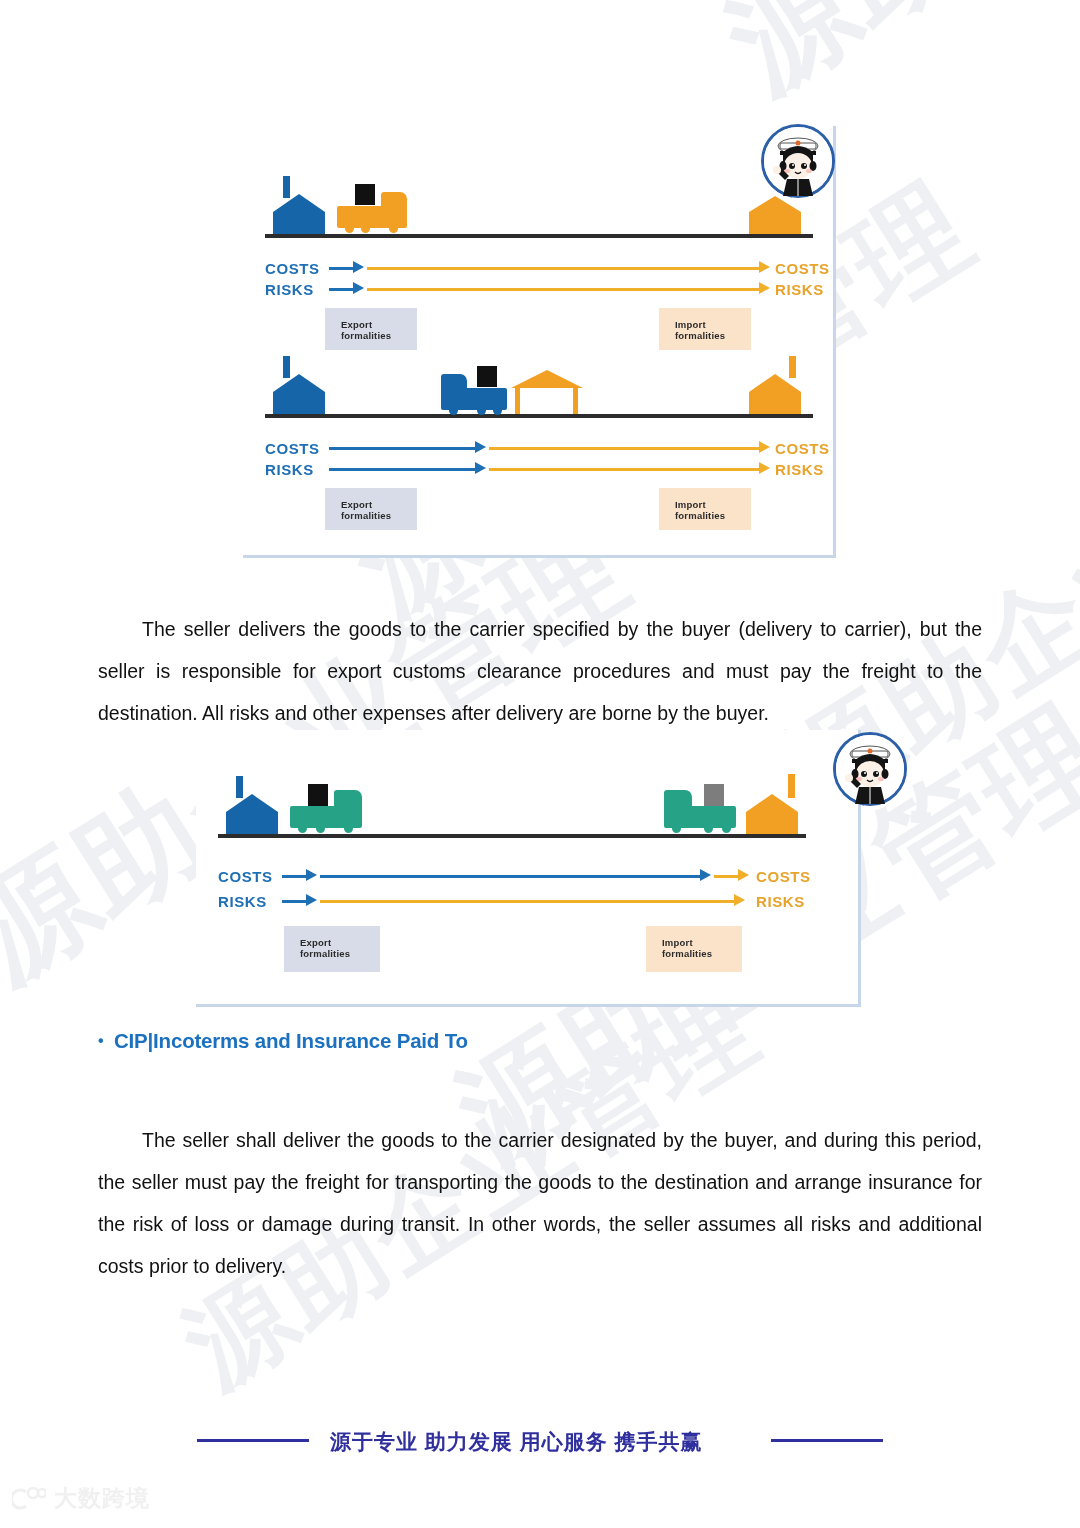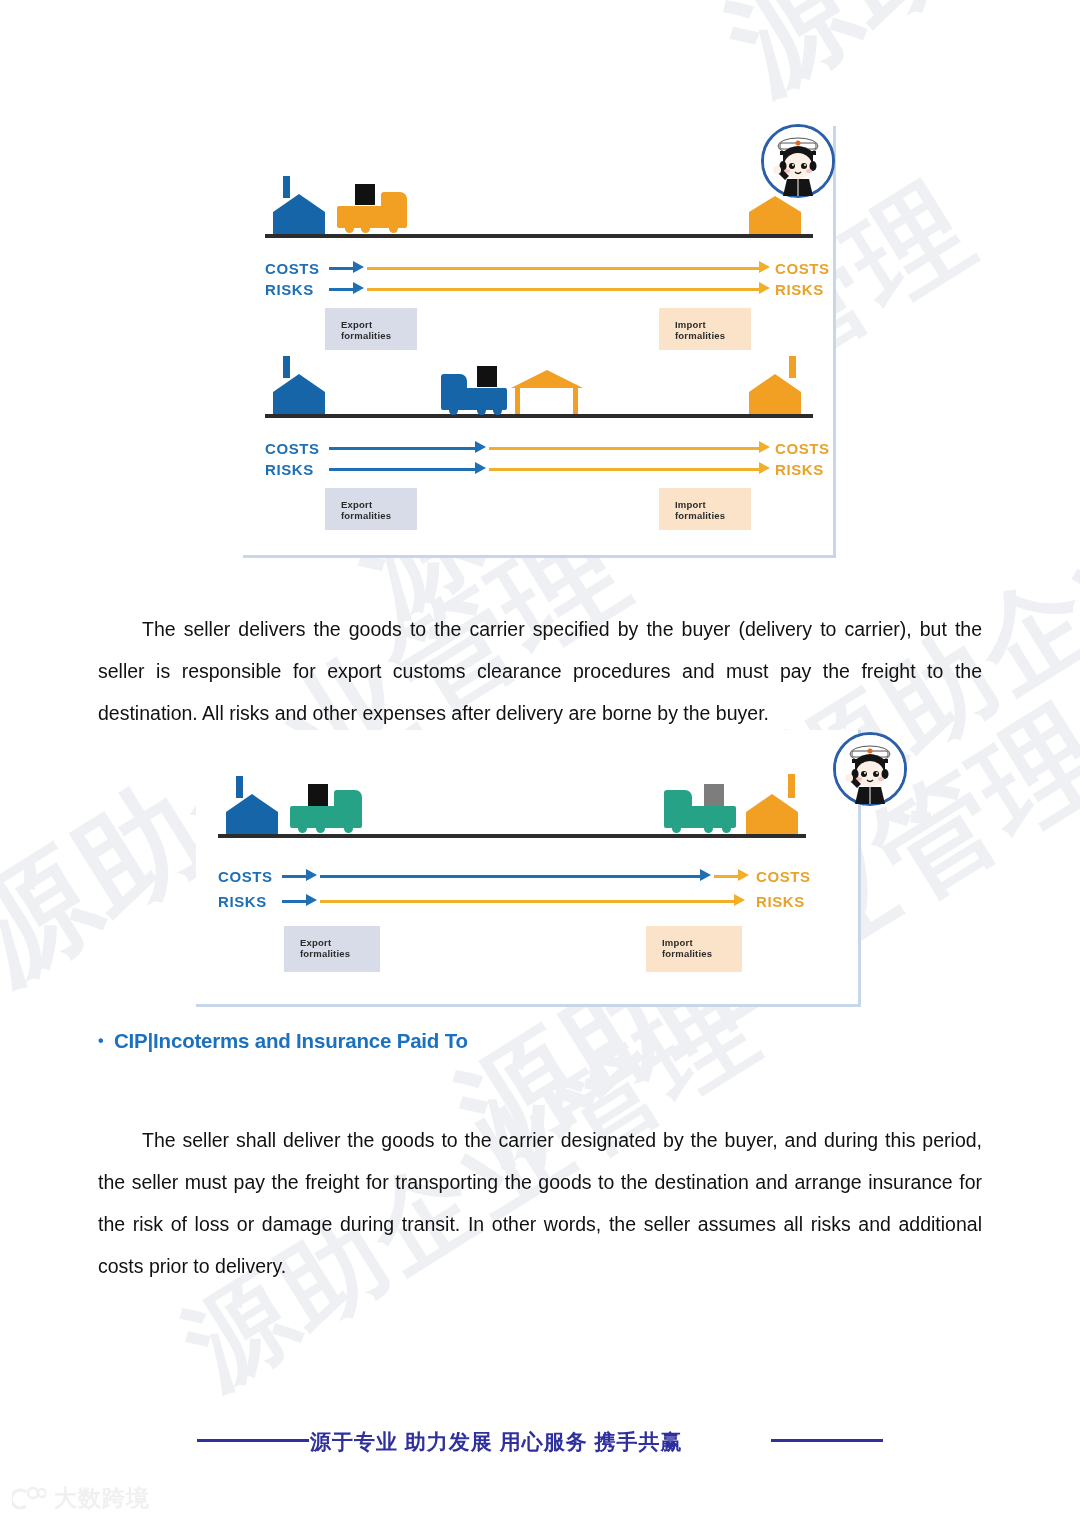--- a/index.html
+++ b/index.html
@@ -429,21 +429,21 @@
       <circle cx="16" cy="46" r="4" fill="#fdf0e6"></circle>
     </svg>
   </div>
 
   <div class="heading" style="top:1029px;">
     <span class="bullet">•</span><span>CIP|Incoterms and Insurance Paid To</span>
   </div>
   <div class="para" style="top:1119px;">The seller shall deliver the goods to the carrier designated by the buyer, and during this period, the seller must pay the freight for transporting the goods to the destination and arrange insurance for the risk of loss or damage during transit. In other words, the seller assumes all risks and additional costs prior to delivery.</div>
 
   <div class="footer-rule" style="left:197px; top:1439px; width:112px;"></div>
-  <div class="footer-slogan" style="left:310px; top:1428px;text-align:right;">源于专业    助力发展    用心服务    携手共赢</div>
+  <div class="footer-slogan" style="left:330px; top:1428px;text-align:right;">源于专业    助力发展    用心服务    携手共赢</div>
   <div class="footer-rule" style="left:771px; top:1439px; width:112px;"></div>
 
   <div class="corner-logo">
     <svg width="34" height="26" viewBox="0 0 34 26">
       <path d="M14 6 a9 9 0 1 0 0 14" stroke="#f0f0f0" stroke-width="3" fill="none"></path>
       <circle cx="21" cy="7" r="5" stroke="#f0f0f0" stroke-width="2.5" fill="none"></circle>
       <circle cx="30" cy="7" r="4" stroke="#f0f0f0" stroke-width="2.5" fill="none"></circle>
     </svg>
     <span class="logo-text">大数跨境</span>
   </div>

